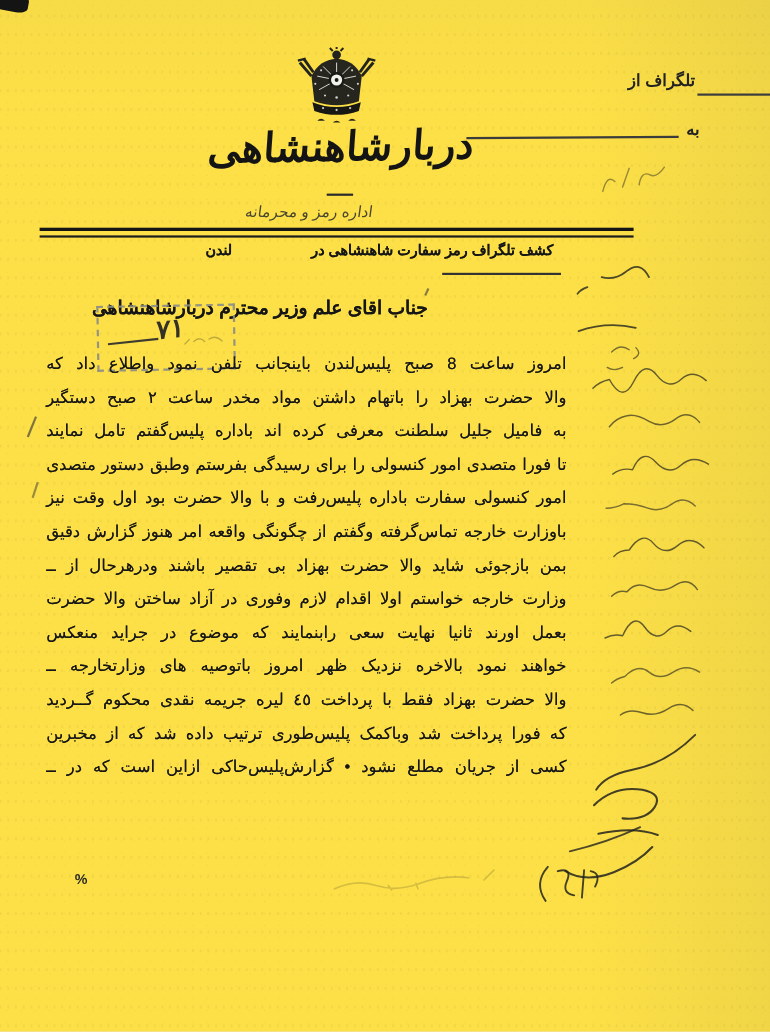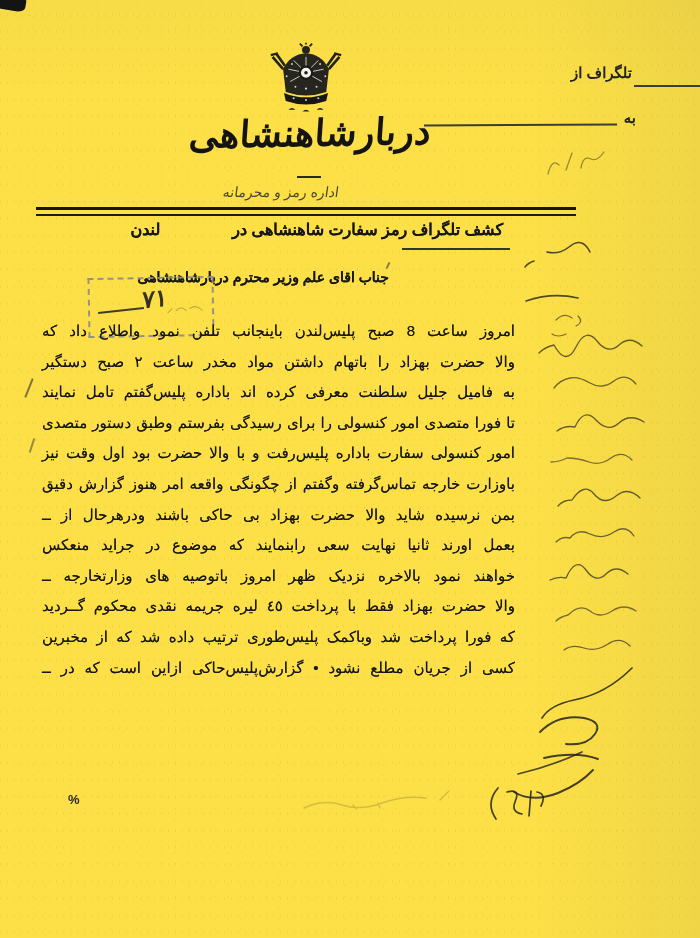--- a/index.html
+++ b/index.html
@@ -33,24 +33,24 @@
   .court-title{
     left:150px;top:112px;width:320px;text-align:center;
     font-size:37px;font-weight:bold;letter-spacing:-1px;color:#141414;
     transform:skewX(-5deg) rotate(-1deg);
   }
   .dept-title{
     left:196px;top:184px;width:170px;text-align:center;
     font-size:14px;color:#35352f;transform:skewX(-8deg);opacity:.9;
   }
   .title-dash{left:297px;top:176px;width:24px;border-top:2px solid #2a2a2a;}
-  .subject{right:197px;top:220px;font-size:16px;font-weight:bold;}
+  .subject{right:197px;top:220px;font-size:13px;font-weight:bold;}
   .subject .gap{display:inline-block;width:72px;}
   .subject-underline{left:402px;top:248px;width:108px;border-top:2px solid #333;}
-  .addressee{right:311px;top:269px;font-size:14px;font-weight:bold;}
+  .addressee{right:311px;top:269px;font-size:17px;font-weight:bold;}
   .stamp-box{
     left:88px;top:277px;width:122px;height:56px;
     border:2px dashed #8d8d86;transform:rotate(-1deg);opacity:.92;
   }
   .stamp-dash{position:absolute;left:8px;top:30px;width:46px;border-top:2.5px solid #2e2e2e;transform:rotate(-5deg);}
   .stamp-num{position:absolute;left:52px;top:6px;font-size:24px;font-weight:bold;color:#242424;transform:rotate(-5deg) skewX(-8deg);}
   .body-lines{
     left:42px;top:316px;width:473px;font-size:15px;line-height:30.6px;
   }
   .bline{text-align:justify;text-align-last:justify;text-justify:inter-word;}
@@ -131,21 +131,22 @@
     </svg>
   </div>
 
   <div class="abs body-lines rtl typed">
     <div class="bline">امروز ساعت 8 صبح پلیس‌لندن باینجانب تلفن نمود واطلاع داد که</div>
     <div class="bline">والا حضرت بهزاد را باتهام داشتن مواد مخدر ساعت ۲ صبح دستگیر</div>
     <div class="bline">به فامیل جلیل سلطنت معرفی کرده اند باداره پلیس‌گفتم تامل نمایند</div>
     <div class="bline">تا فورا متصدی امور کنسولی را برای رسیدگی بفرستم وطبق دستور متصدی</div>
     <div class="bline">امور کنسولی سفارت باداره پلیس‌رفت و با والا حضرت بود اول وقت نیز</div>
     <div class="bline">باوزارت خارجه تماس‌گرفته وگفتم از چگونگی واقعه امر هنوز گزارش دقیق</div>
-    <div class="bline">بمن نرسیده شاید والا حضرت بهزاد بی حاکی باشند ودرهرحال از ــ</div>
+    <div class="bline">بمن بازجوئی شاید والا حضرت بهزاد بی تقصیر باشند ودرهرحال از ــ</div>
+    <div class="bline">وزارت خارجه خواستم اولا اقدام لازم وفوری در آزاد ساختن والا حضرت</div>
     <div class="bline">بعمل اورند ثانیا نهایت سعی رابنمایند که موضوع در جراید منعکس</div>
     <div class="bline">خواهند نمود بالاخره نزدیک ظهر امروز باتوصیه های وزارتخارجه ــ</div>
     <div class="bline">والا حضرت بهزاد فقط با پرداخت ٤٥ لیره جریمه نقدی محکوم گــردید</div>
     <div class="bline">که فورا پرداخت شد وباکمک پلیس‌طوری ترتیب داده شد که از مخبرین</div>
     <div class="bline">کسی از جریان مطلع نشود • گزارش‌پلیس‌حاکی ازاین است که در ــ</div>
   </div>
 
   <div class="abs percent">%</div>
 
   <div class="abs pen-mark" style="left:28px;top:378px;height:20px;transform:rotate(22deg);opacity:.65;"></div>

